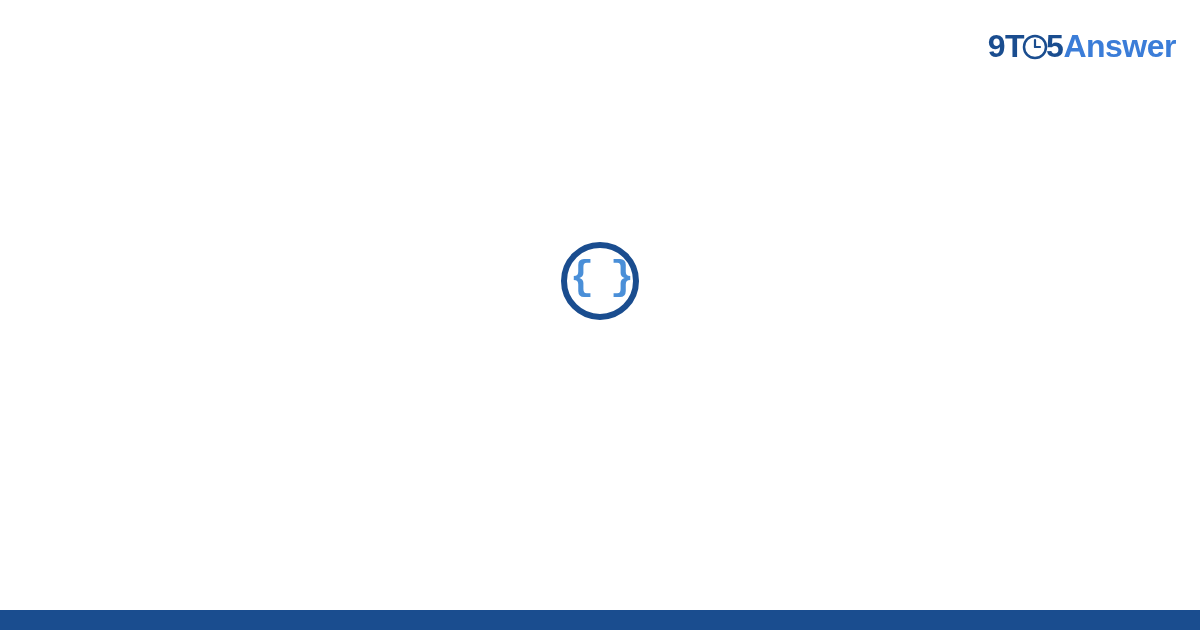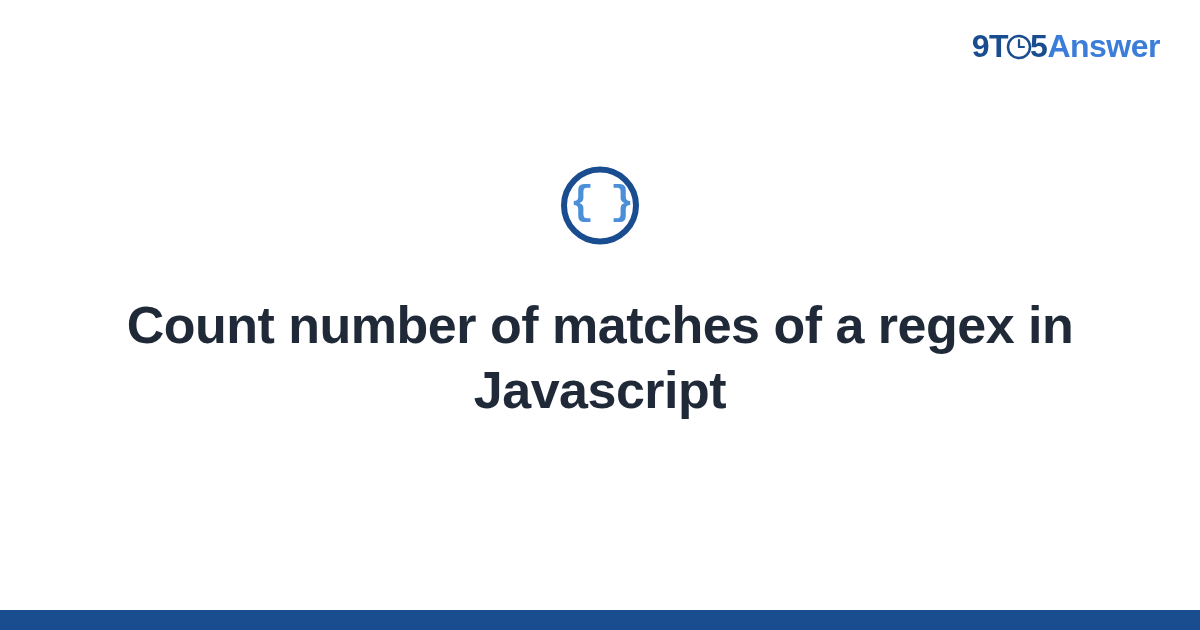--- a/index.html
+++ b/index.html
@@ -11,21 +11,21 @@
       width: 1200px;
       height: 630px;
       background: #ffffff;
       font-family: -apple-system, BlinkMacSystemFont, "Segoe UI", Helvetica, Arial, sans-serif;
       position: relative;
       overflow: hidden;
     }
     .logo {
       position: absolute;
       top: 28px;
-      right: 40px;
+      right: 24px;
       font-size: 32px;
       font-weight: 600;
       letter-spacing: -0.5px;
     }
     .logo .nine-t {
       color: #1a4d8f;
       font-weight: 700;
     }
     .logo .clock-o {
       display: inline-flex;
@@ -99,16 +99,15 @@
         <line x1="13" y1="13" x2="13" y2="6" stroke="#1a4d8f" stroke-width="2.2" stroke-linecap="round"></line>
         <line x1="13" y1="13" x2="18" y2="13" stroke="#1a4d8f" stroke-width="2.2" stroke-linecap="round"></line>
       </svg>
     </span><span class="five">5</span><span class="answer">Answer</span>
 </div>
 
 <div class="center-content">
   <div class="icon-circle">
     <span class="icon-braces">{ }</span>
   </div>
-  <h1 class="title">Count number of matches of a regex in Javascript</h1>
 </div>
 
 <div class="footer-bar"></div>
 
 </body></html>

